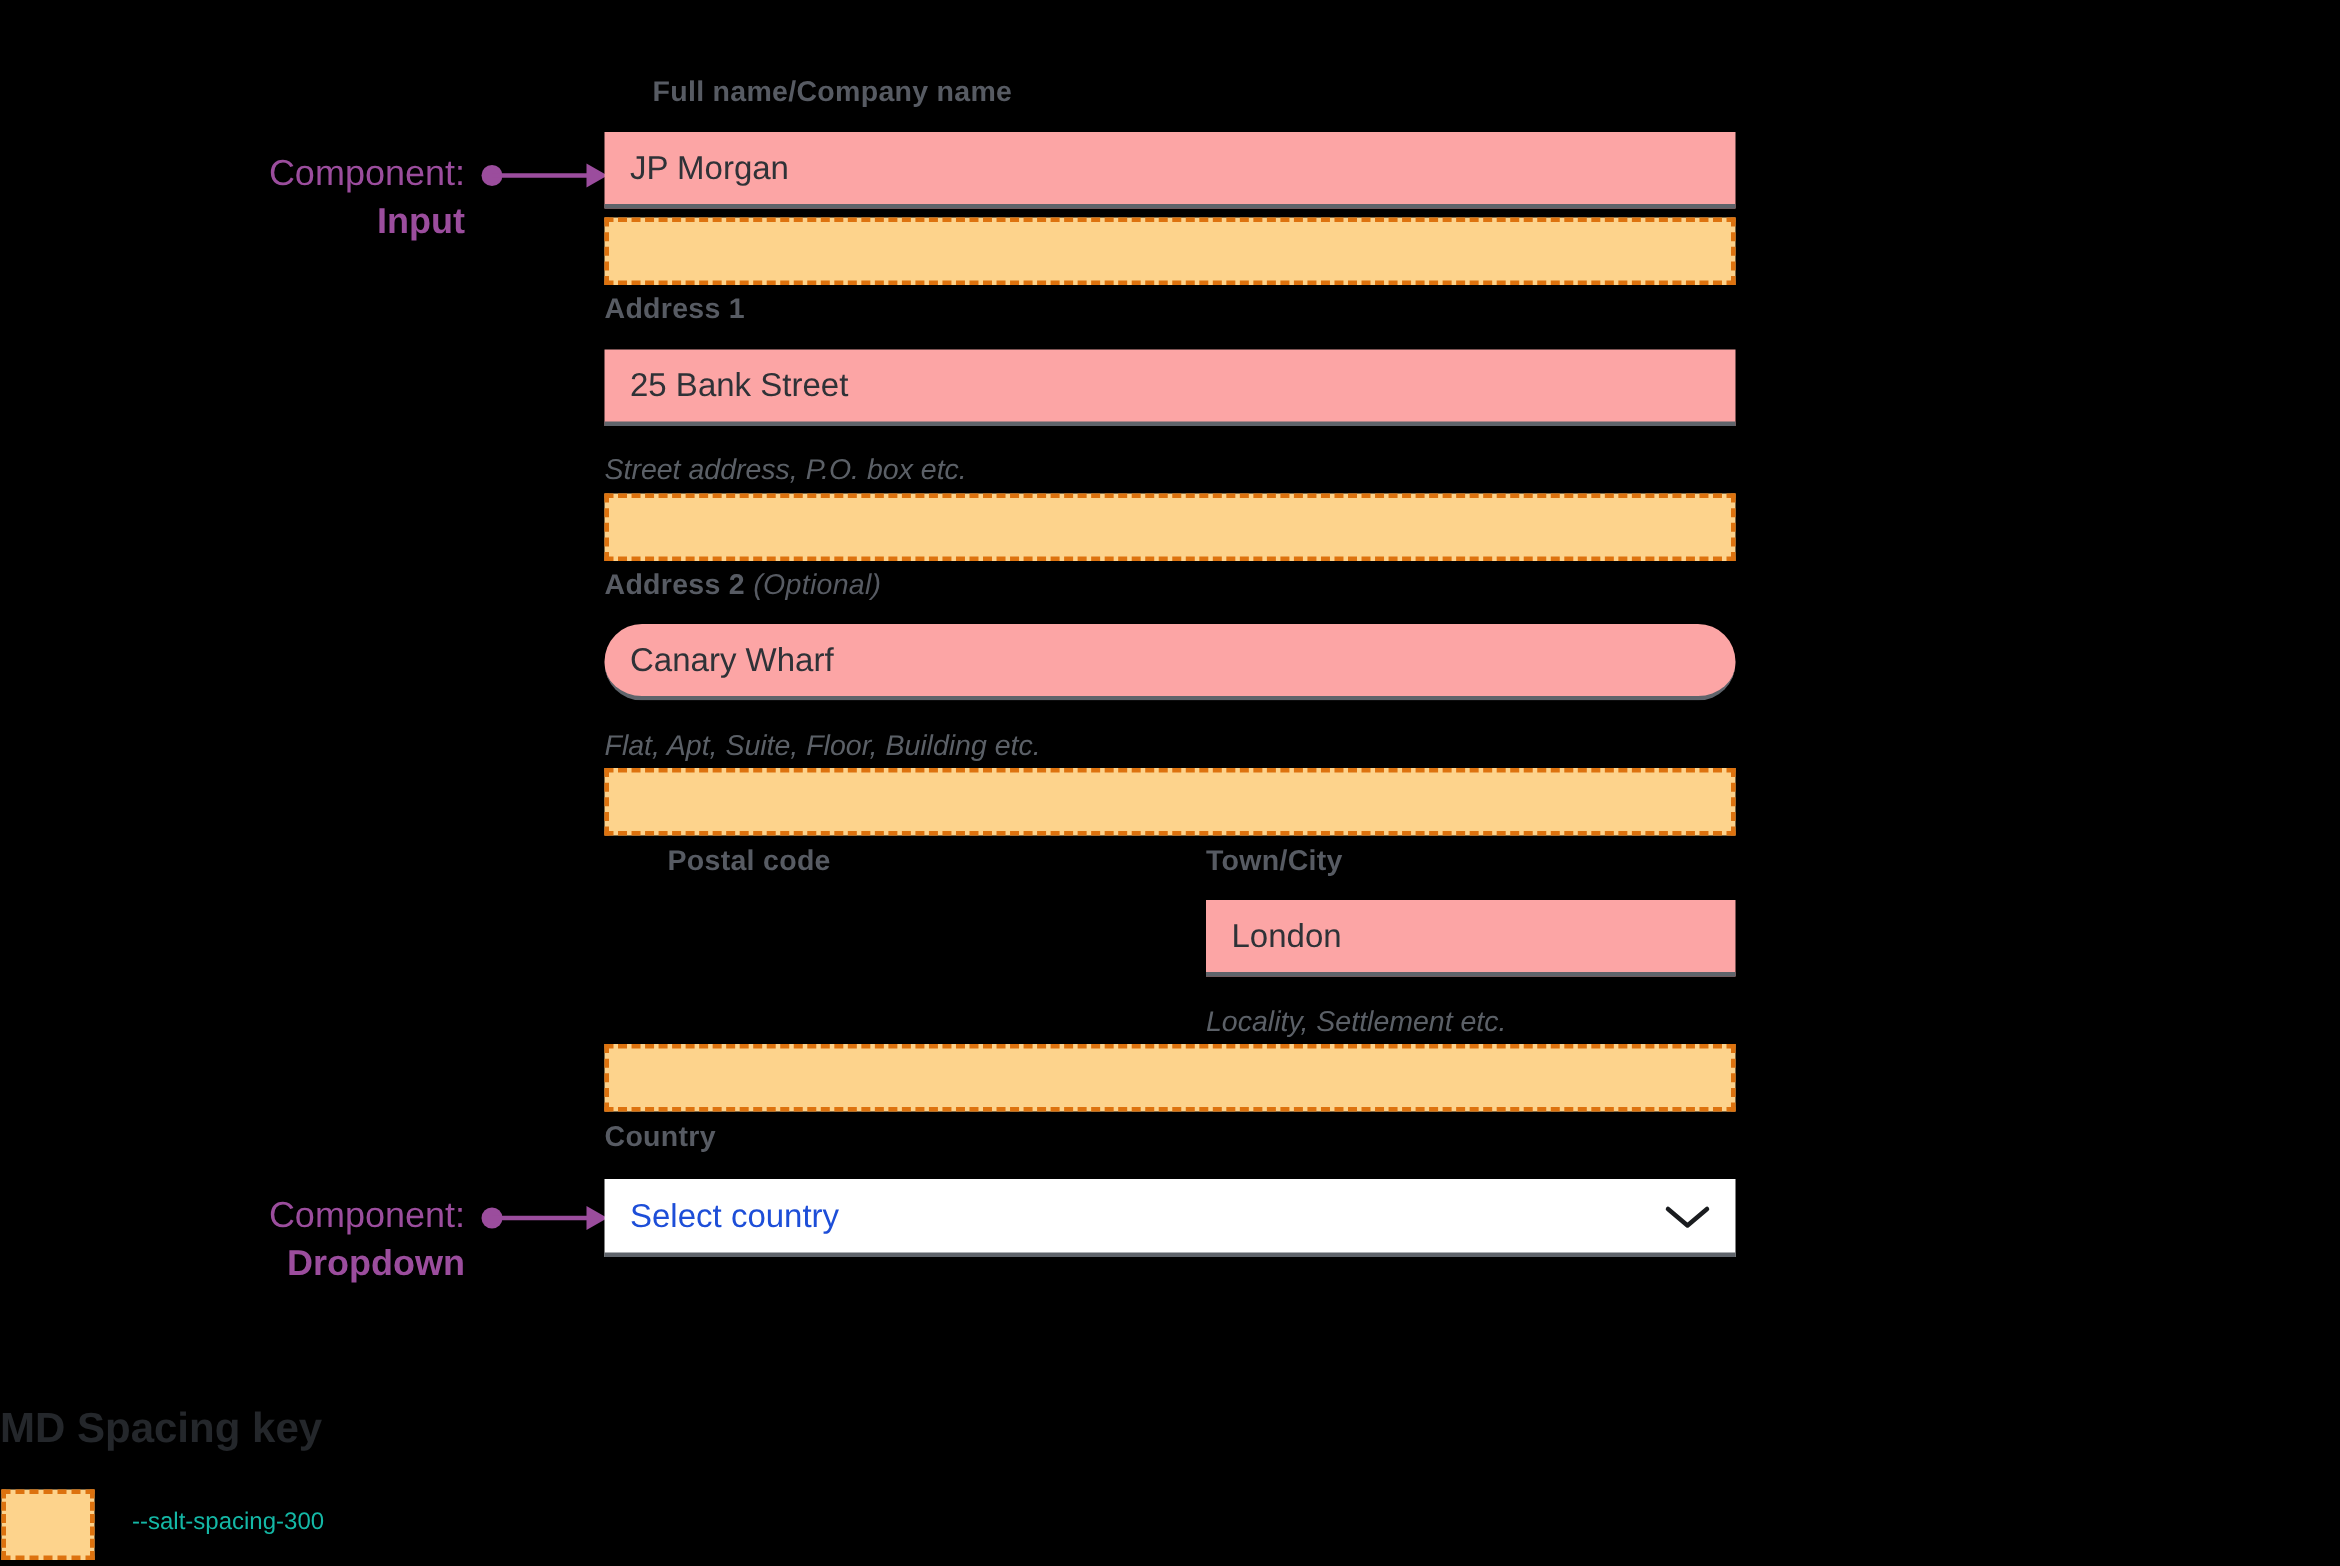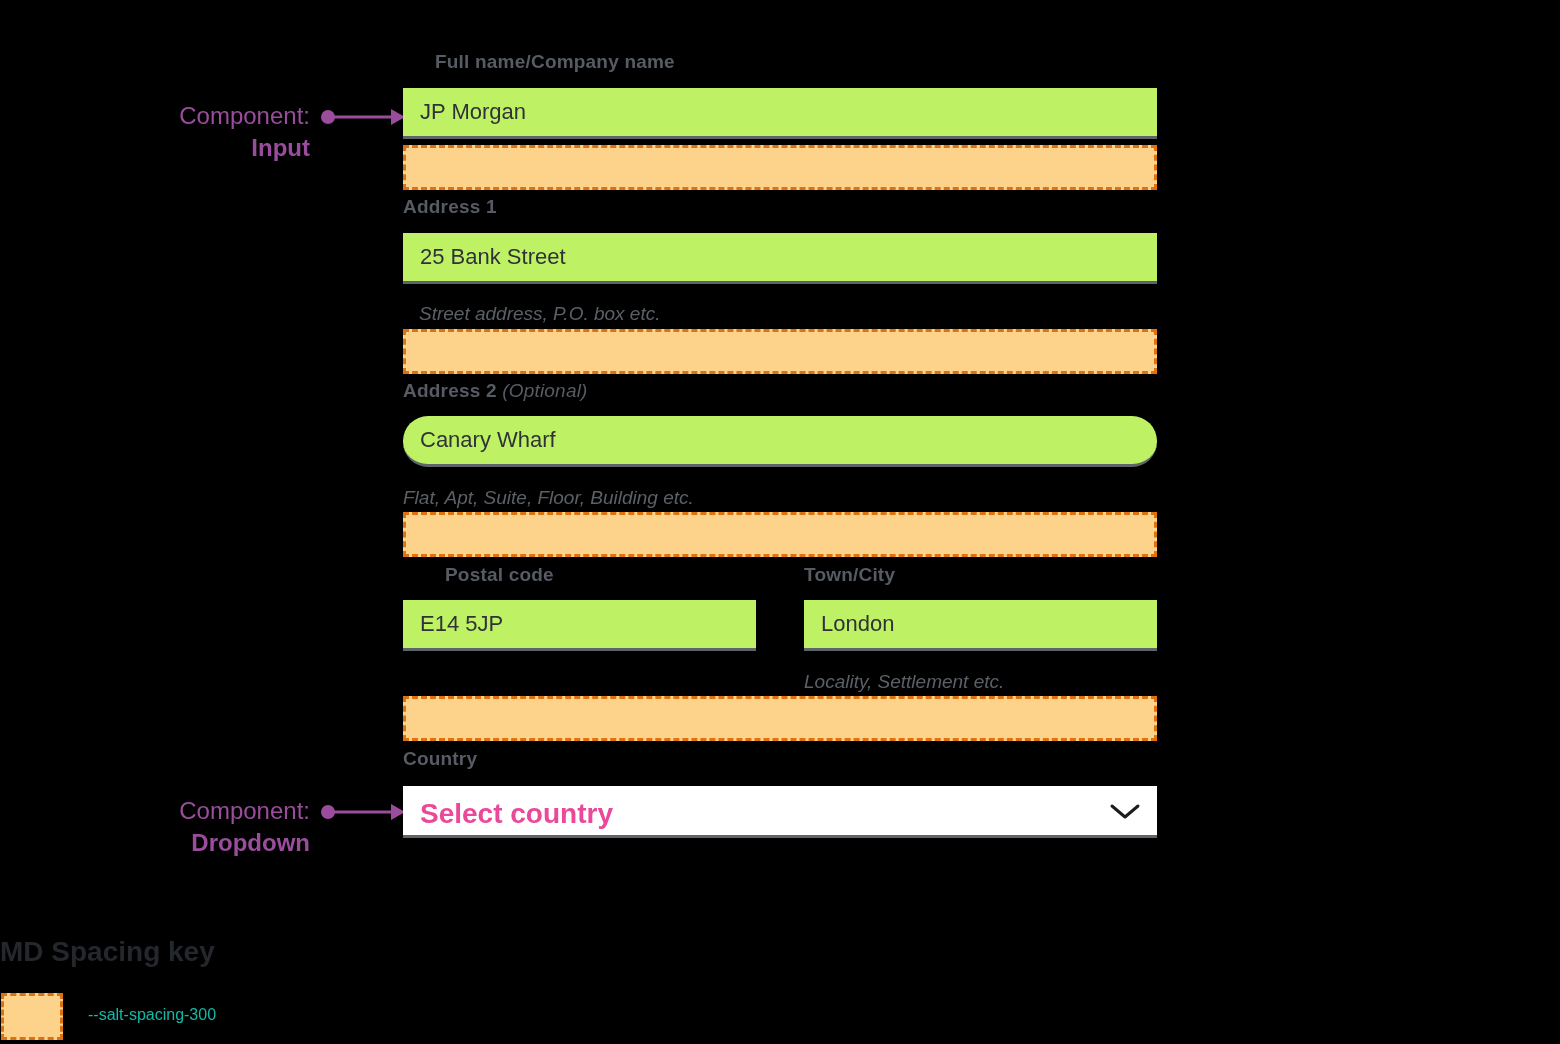--- a/index.html
+++ b/index.html
@@ -17,21 +17,21 @@
 
   .field-label {
     position: absolute; left: 0;
     font-size: 19px; font-weight: 700; color: #575b63;
     letter-spacing: 0.2px; white-space: nowrap;
   }
   .label-suffix { font-weight: 400; font-style: italic; color: #575b63; }
 
   .text-input {
     position: absolute; left: 0;
-    height: 51px; background: #bef264;
+    height: 51px; background: #fca5a5;
     border: none; border-bottom: 3px solid #5f646b;
     font-family: "Liberation Sans", "DejaVu Sans", sans-serif;
     font-size: 22px; color: #2f3237;
     padding: 0 0 0 17px; box-sizing: border-box;
     outline: none; border-radius: 0;
   }
   .w-full { width: 754px; }
   .w-half { width: 353px; }
 
   .helper-text {
@@ -45,21 +45,21 @@
     border: 3px dashed #dd720e;
   }
 
   .dropdown {
     position: absolute; left: 0; width: 754px; height: 52px;
     background: #fff; border-bottom: 3px solid #5f646b;
     box-sizing: border-box; cursor: pointer;
   }
   .dropdown-placeholder {
     position: absolute; left: 17px; top: 12px;
-    font-size: 28px; color: #ec4899; font-weight: bold;
+    font-size: 22px; color: #1d4ed8;
   }
   .dropdown-chevron { position: absolute; right: 16px; top: 17px; }
 
   
   .annotation {
     position: absolute; text-align: right;
     color: #9b4d9d; font-size: 24px; line-height: 32px; white-space: nowrap;
   }
   .annotation .ann-component { font-weight: 700; }
   .arrow-svg { position: absolute; }
@@ -106,36 +106,35 @@
 
   <div class="form-col">
 
     <div class="field-label" style="top: 51px; margin-left: 32px;">Full name/Company name</div>
     <input class="text-input w-full" style="top: 88px;" readonly="" value="JP Morgan">
 
     <div class="spacing-block" style="top: 145px;"></div>
 
     <div class="field-label" style="top: 196px;">Address 1</div>
     <input class="text-input w-full" style="top: 233px;" readonly="" value="25 Bank Street">
-    <div class="helper-text" style="top: 303px; margin-left: 16px;">Street address, P.O. box etc.</div>
+    <div class="helper-text" style="top: 303px;">Street address, P.O. box etc.</div>
 
     <div class="spacing-block" style="top: 329px;"></div>
 
     <div class="field-label" style="top: 380px;">
       <span>Address 2</span>
       <span class="label-suffix">(Optional)</span>
     </div>
     <input class="text-input w-full" style="top: 416px; border-radius: 25px;" readonly="" value="Canary Wharf">
     <div class="helper-text" style="top: 487px;">Flat, Apt, Suite, Floor, Building etc.</div>
 
     <div class="spacing-block" style="top: 512px;"></div>
 
     <div class="field-label" style="top: 564px; left: 0; margin-left: 42px;">Postal code</div>
     <div class="field-label" style="top: 564px; left: 401px;">Town/City</div>
-    <input class="text-input w-half" style="top: 600px; left: 0px;" readonly="" value="E14 5JP">
     <input class="text-input w-half" style="top: 600px; left: 401px;" readonly="" value="London">
     <div class="helper-text" style="top: 671px; left: 401px; text-align: right;">Locality, Settlement etc.</div>
 
     <div class="spacing-block" style="top: 696px;"></div>
 
     <div class="field-label" style="top: 748px;">Country</div>
     <div class="dropdown" style="top: 786px;">
       <div class="dropdown-placeholder">Select country</div>
       <svg class="dropdown-chevron" width="32" height="18" viewBox="0 0 32 18">
         <polyline points="3,3 16,14 29,3" fill="none" stroke="#1a1c1f" stroke-width="3" stroke-linecap="round" stroke-linejoin="round"></polyline>

